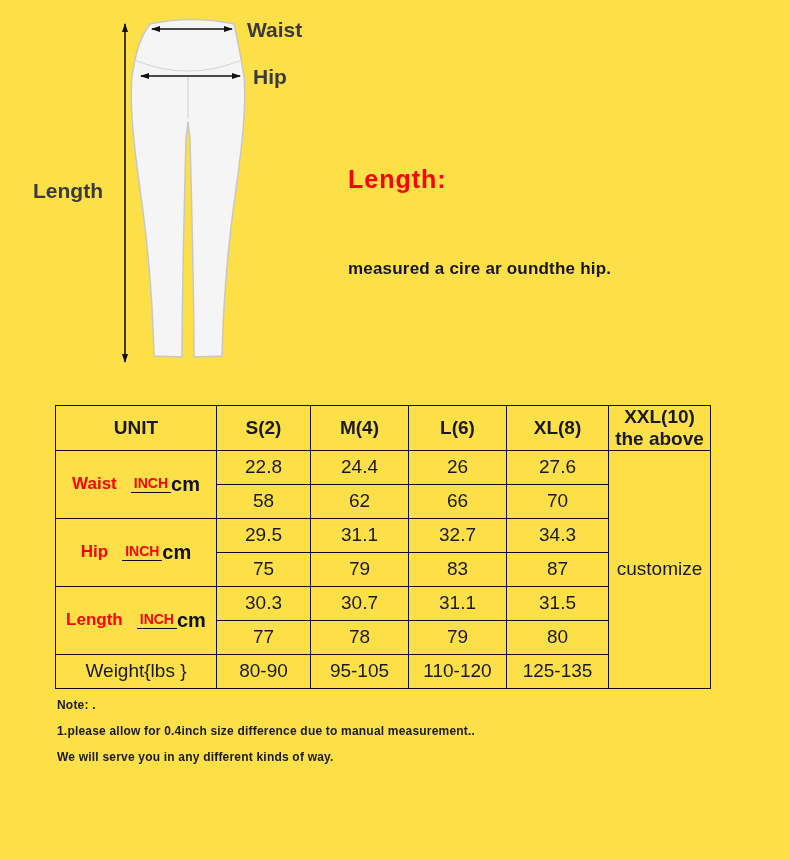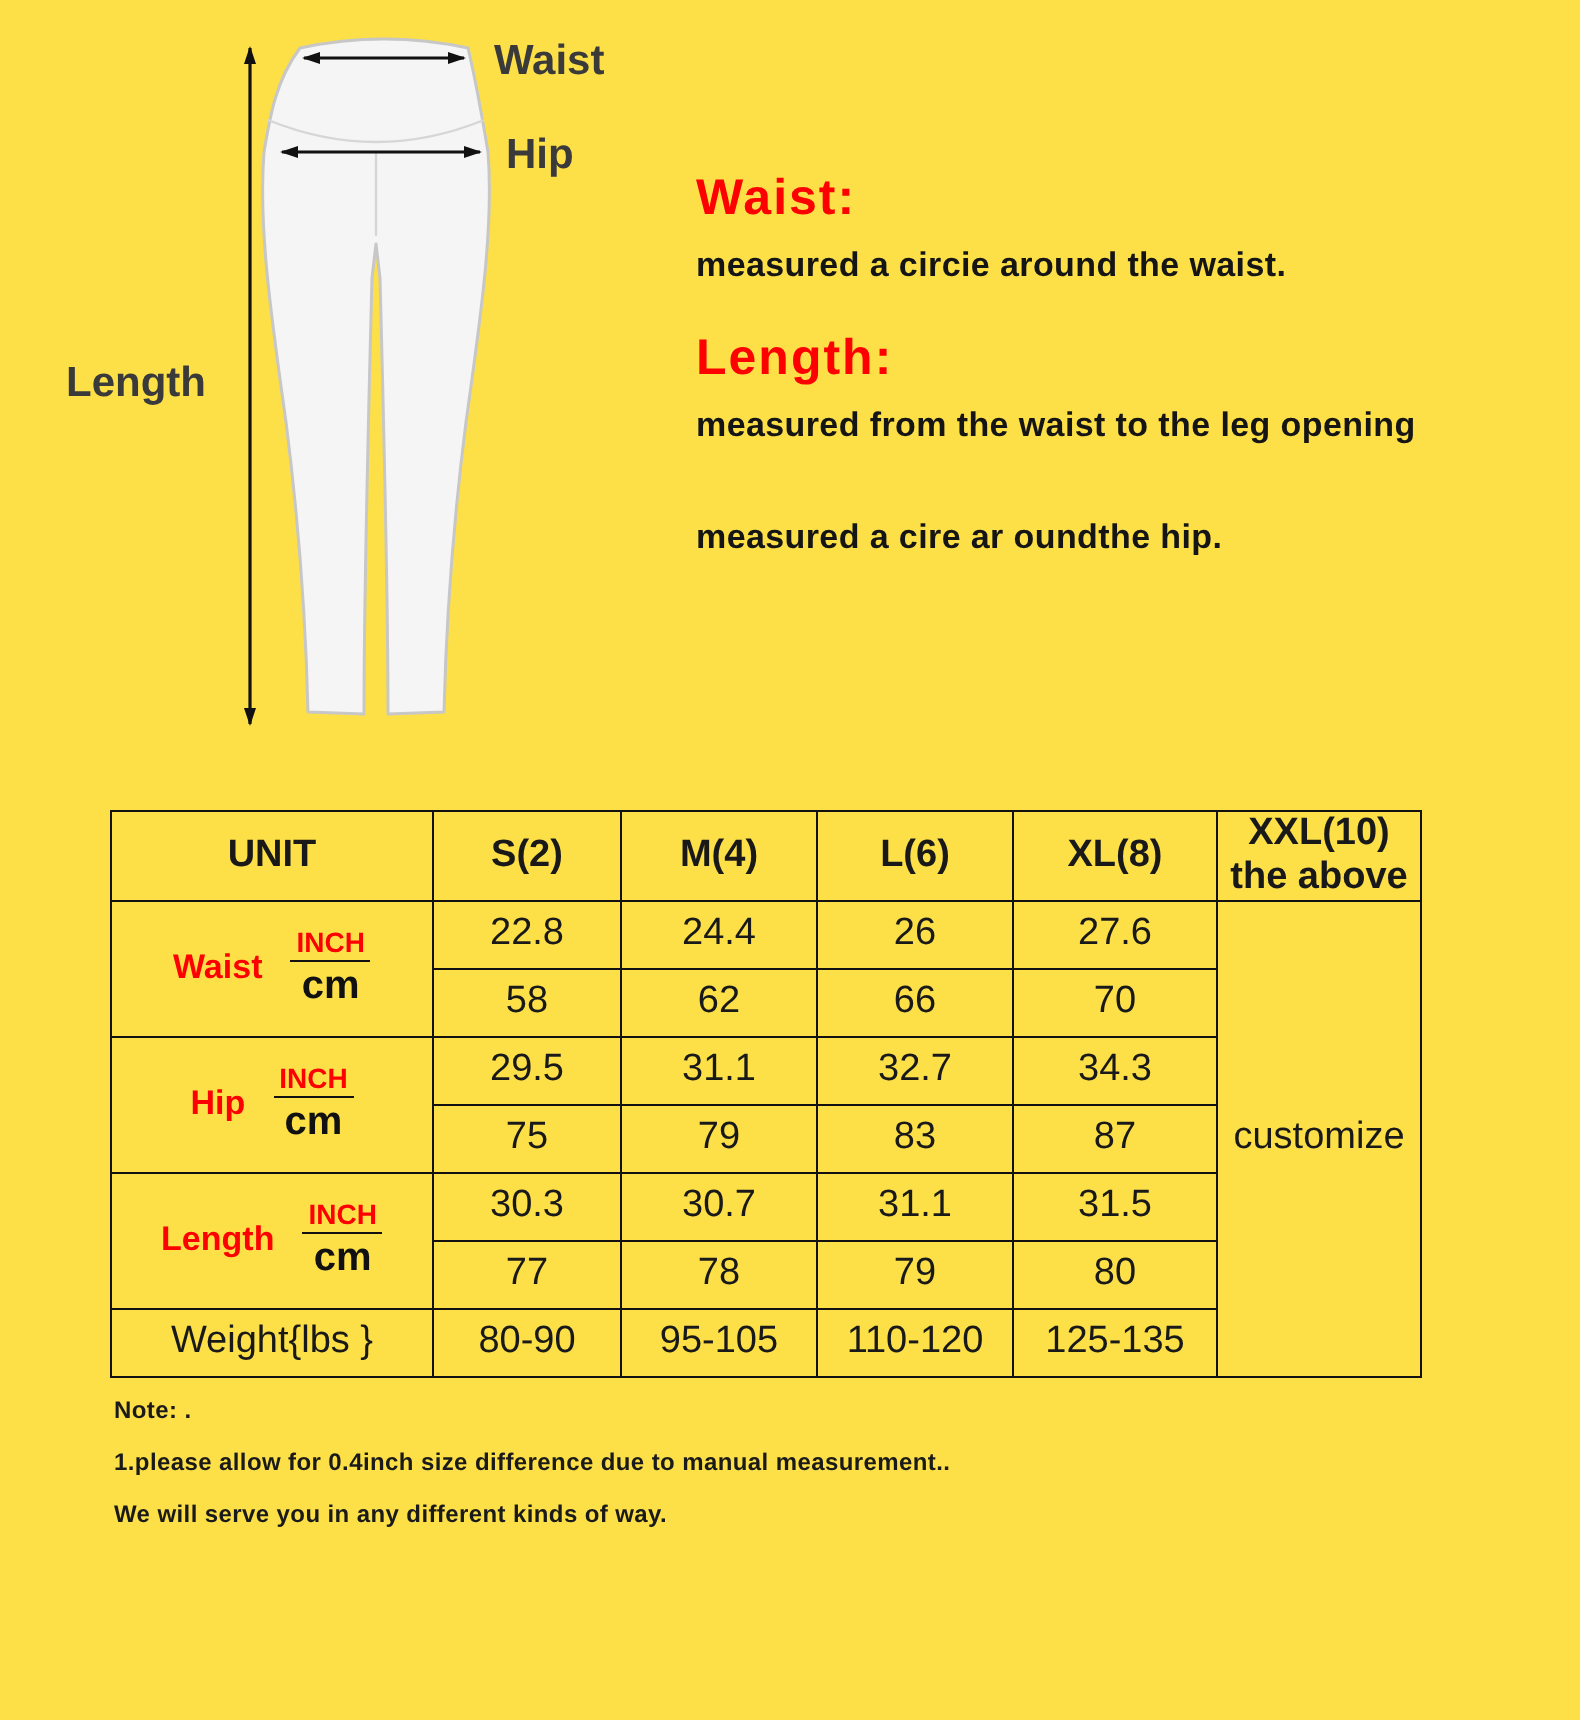--- a/index.html
+++ b/index.html
@@ -30,21 +30,21 @@
     border:1px solid #111; text-align:center; vertical-align:middle;
     color:#191919; padding:0;
   }
   .size-table tr.head th { height:36px; font-size:19px; font-weight:600; }
   .size-table td { height:34px; font-size:19px; font-weight:400; }
   th.xxl-h { font-size:15px; font-weight:600; line-height:1.15; }
   th.xxl-h span { display:block; }
   .label-cell { }
   .label-wrap { display:flex; justify-content:center; align-items:center; gap:14px; }
   .rl { color:#fe0000; font-size:17px; font-weight:700; }
-  .frac { display:inline-flex; flex-direction:column; align-items:center; line-height:1.15; }
+  .frac { display:inline-flex; flex-direction:row; align-items:center; line-height:1.15; }
   .ft { color:#fe0000; font-size:14px; font-weight:700; border-bottom:1.5px solid #111; padding:0 3px 1px; }
   .fb { color:#111; font-size:20px; font-weight:700; padding-top:1px; }
   .weight-label { color:#fe0000; font-size:18px; font-weight:700; }
   .customize { color:#fe0000; font-size:20px; font-weight:700; }
 
   
   .notes { position:absolute; left:57px; top:692px; width:700px; }
   .notes p { color:#1a1a1a; font-size:12px; font-weight:600; line-height:26px; letter-spacing:.2px; }
 </style>
 </head>
@@ -77,27 +77,22 @@
 
     <line class="arrow" x1="105" y1="18" x2="105" y2="356" marker-start="url(#ah)" marker-end="url(#ah)"></line>
     <line class="arrow" x1="132" y1="23" x2="212" y2="23" marker-start="url(#ah)" marker-end="url(#ah)"></line>
     <line class="arrow" x1="121" y1="70" x2="220" y2="70" marker-start="url(#ah)" marker-end="url(#ah)"></line>
 
     <text class="dlabel" x="227" y="31">Waist</text>
     <text class="dlabel" x="233" y="78">Hip</text>
     <text class="dlabel" x="13" y="192">Length</text>
   </svg>
 
-  <section class="def" style="top:86px">
-    <h2 class="def-term">Waist:</h2>
-    <p class="def-desc">measured a circie around the waist.</p>
-  </section>
   <section class="def" style="top:166px">
     <h2 class="def-term">Length:</h2>
-    <p class="def-desc">measured from the waist to the leg opening</p>
   </section>
   <section class="def" style="top:250px">
     <p class="def-desc">measured a cire ar oundthe hip.</p>
   </section>
 
   <table class="size-table">
     <colgroup>
       <col style="width:161px">
         <col style="width:94px">
         <col style="width:98px">

